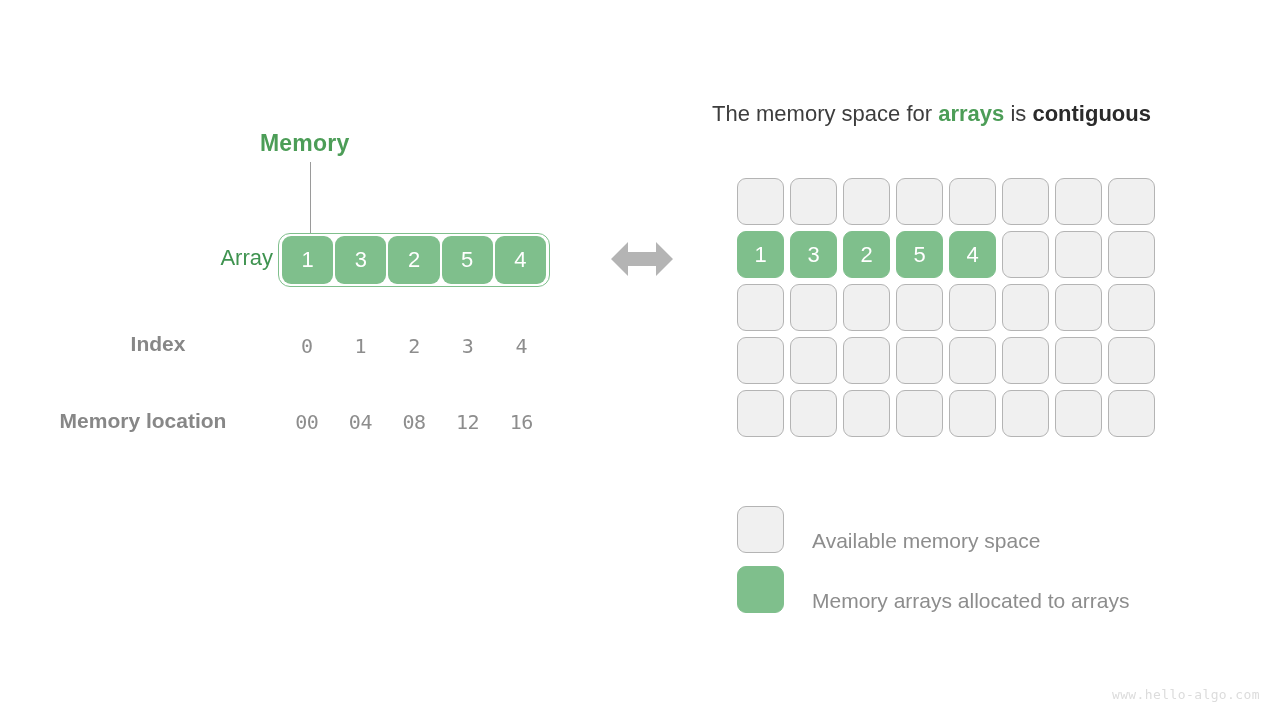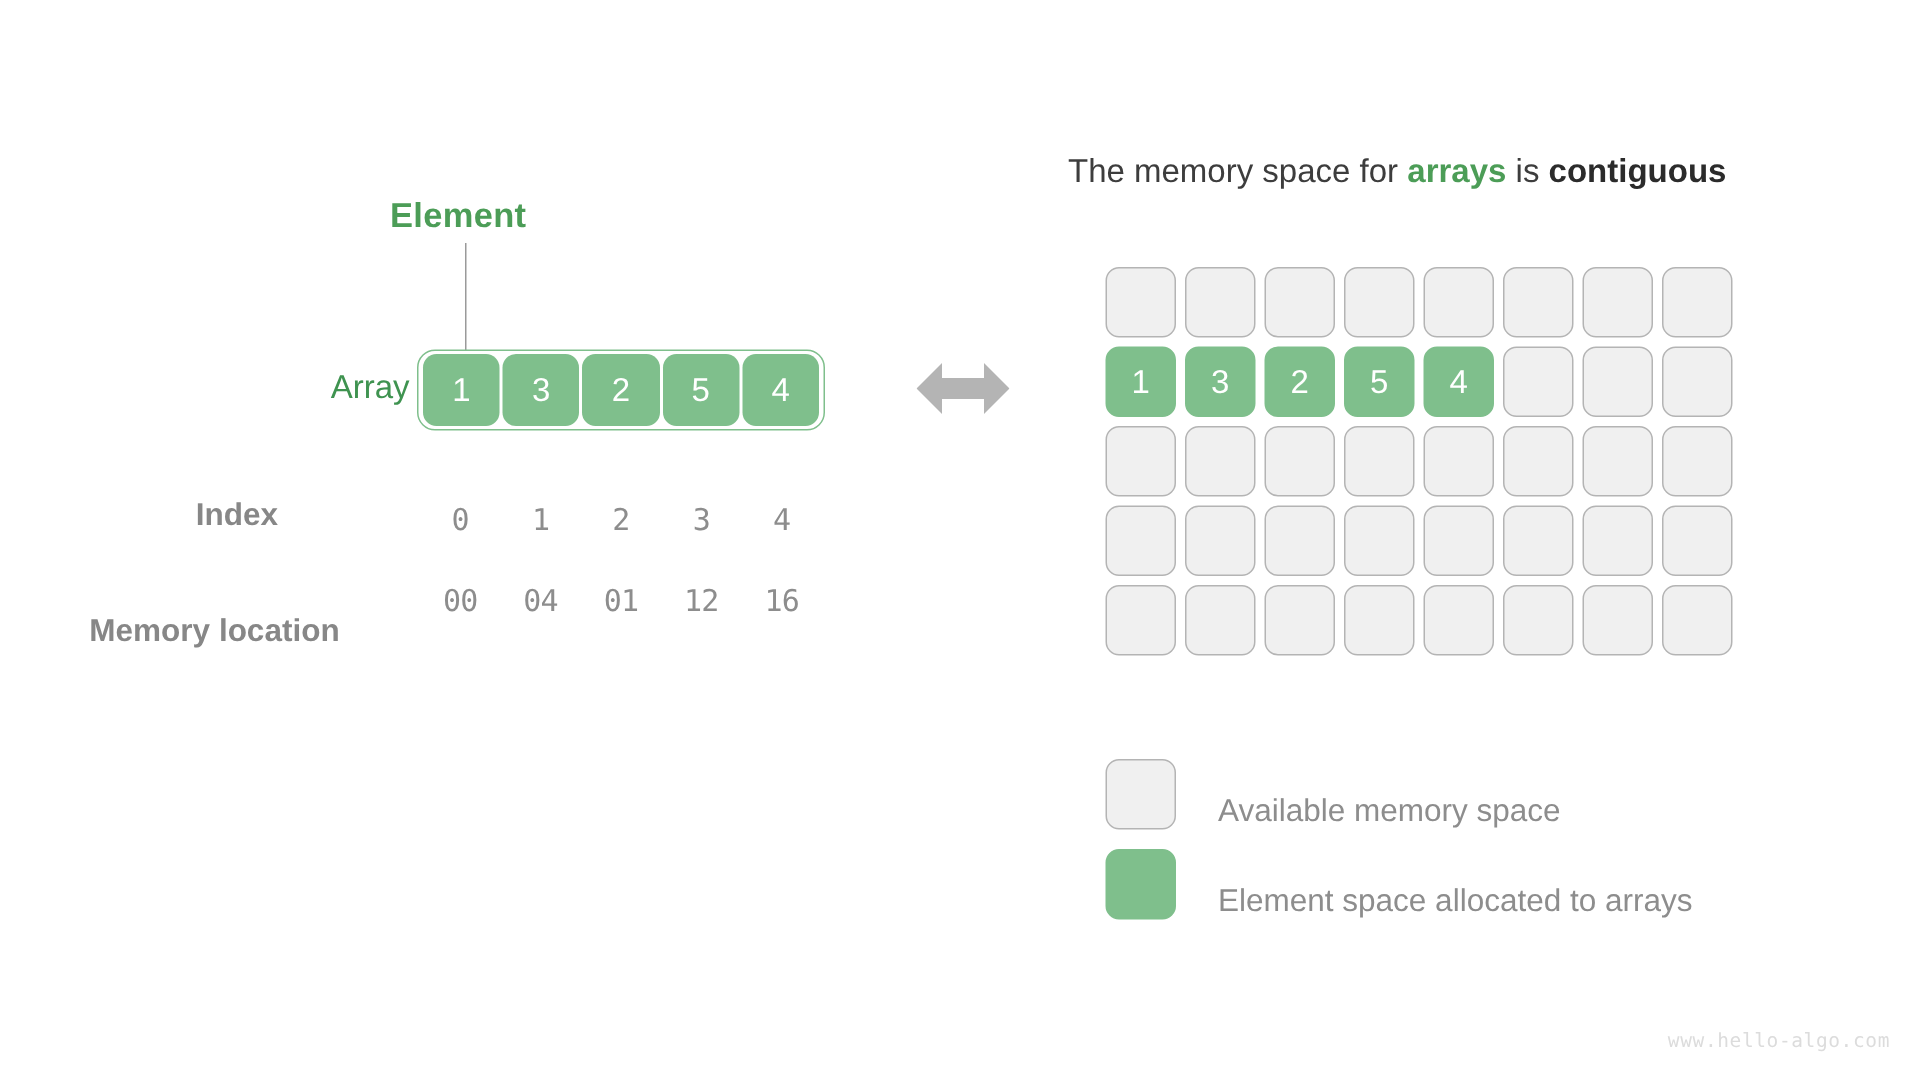--- a/index.html
+++ b/index.html
@@ -122,21 +122,21 @@
   }
   .num-row > span {
     flex: 1 1 0;
     text-align: center;
     font-family: "DejaVu Sans Mono", "Liberation Mono", monospace;
     font-size: 20px;
     color: #8d8d8d;
     letter-spacing: -0.5px;
   }
   #index-values { top: 334px; }
-  #memory-values { top: 388px; }
+  #memory-values { top: 410px; }
 
   
   #bidirectional-arrow {
     position: absolute;
     left: 611px;
     top: 235px;
     width: 62px;
     height: 48px;
   }
 
@@ -230,21 +230,21 @@
     font-size: 13px;
     color: #dcdcdc;
     letter-spacing: 0.4px;
   }
 </style>
 </head>
 <body>
 
 <div class="canvas">
 
-  <div id="element-label">Element</div>
+  <div id="element-label">Memory</div>
 
   <div id="element-leader-line"></div>
 
   <div id="array-row-label">Array</div>
 
   <div id="array-box">
     <div class="array-cell">1</div>
     <div class="array-cell">3</div>
     <div class="array-cell">2</div>
     <div class="array-cell">5</div>
@@ -259,21 +259,21 @@
     <span>2</span>
     <span>3</span>
     <span>4</span>
   </div>
 
   <div id="memory-row-label">Memory location</div>
 
   <div class="num-row" id="memory-values">
     <span>00</span>
     <span>04</span>
-    <span>01</span>
+    <span>08</span>
     <span>12</span>
     <span>16</span>
   </div>
 
   <svg id="bidirectional-arrow" viewBox="0 0 62 48">
     <polygon points="0,24 17,7 17,17 45,17 45,7 62,24 45,41 45,31 17,31 17,41" fill="#b4b4b4"></polygon>
   </svg>
 
   <div id="memory-title">
     <span>The memory space for </span><span class="kw-green">arrays</span><span> is </span><span class="kw-dark">contiguous</span>
@@ -327,19 +327,19 @@
     <div class="mem-cell"></div>
   </div>
 
   <div id="legend">
     <div class="legend-row">
       <div class="legend-swatch available"></div>
       <div class="legend-text">Available memory space</div>
     </div>
     <div class="legend-row">
       <div class="legend-swatch allocated"></div>
-      <div class="legend-text">Element space allocated to arrays</div>
+      <div class="legend-text">Memory arrays allocated to arrays</div>
     </div>
   </div>
 
   <div id="watermark">www.hello-algo.com</div>
 
 </div>
 
 </body></html>

